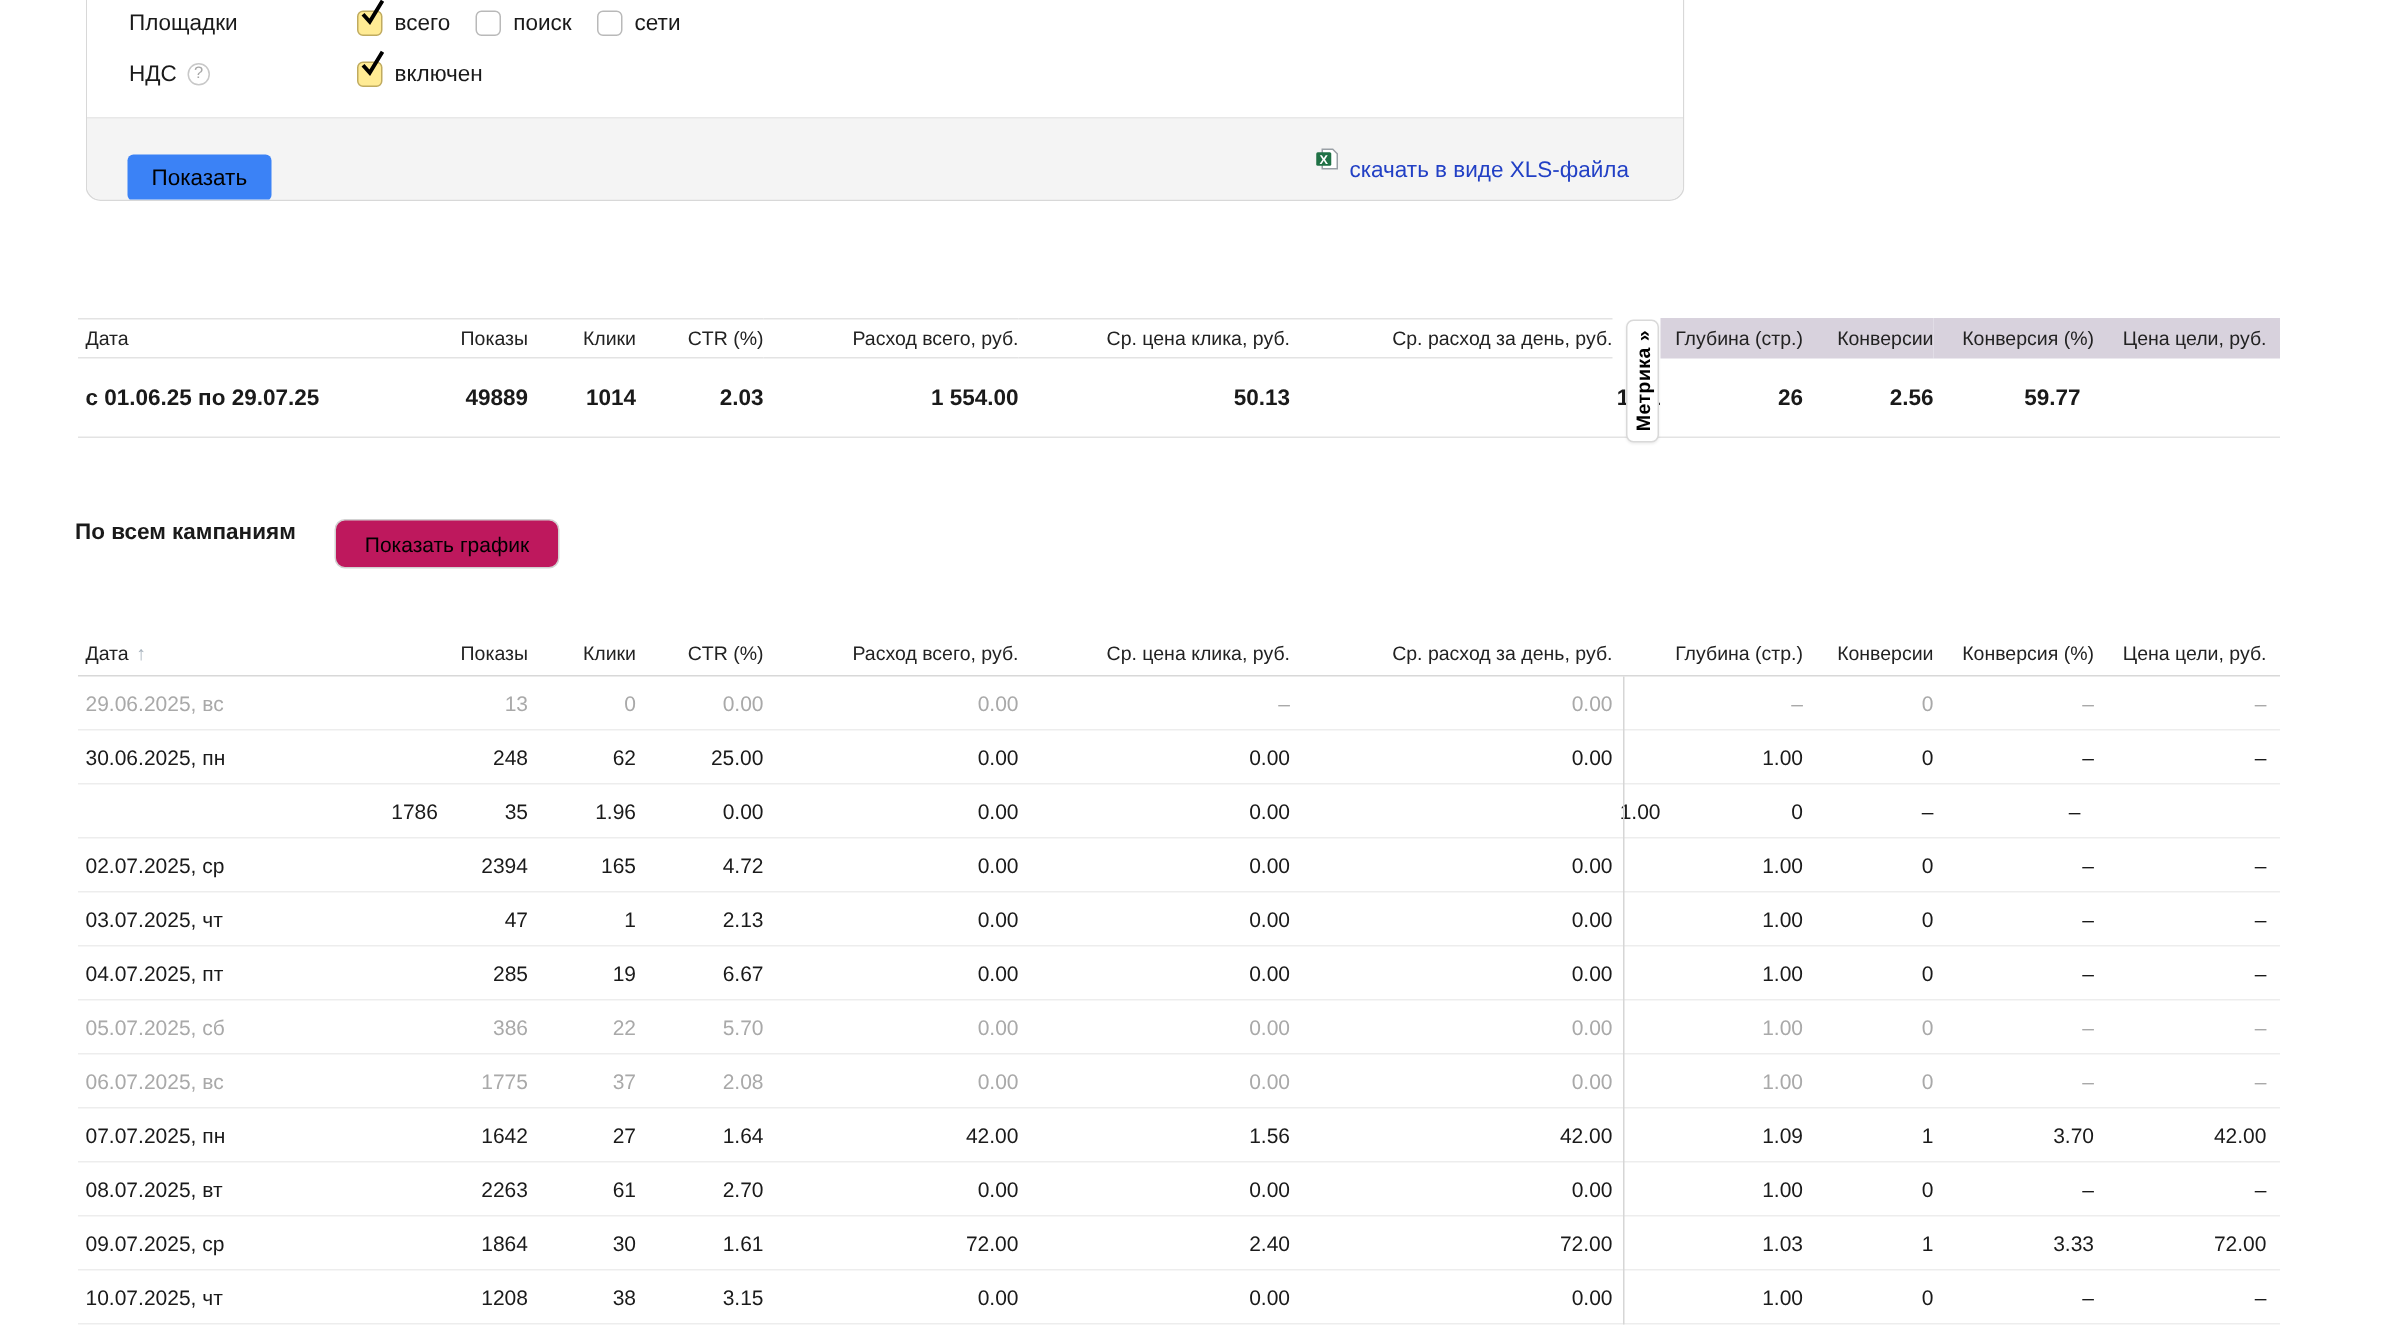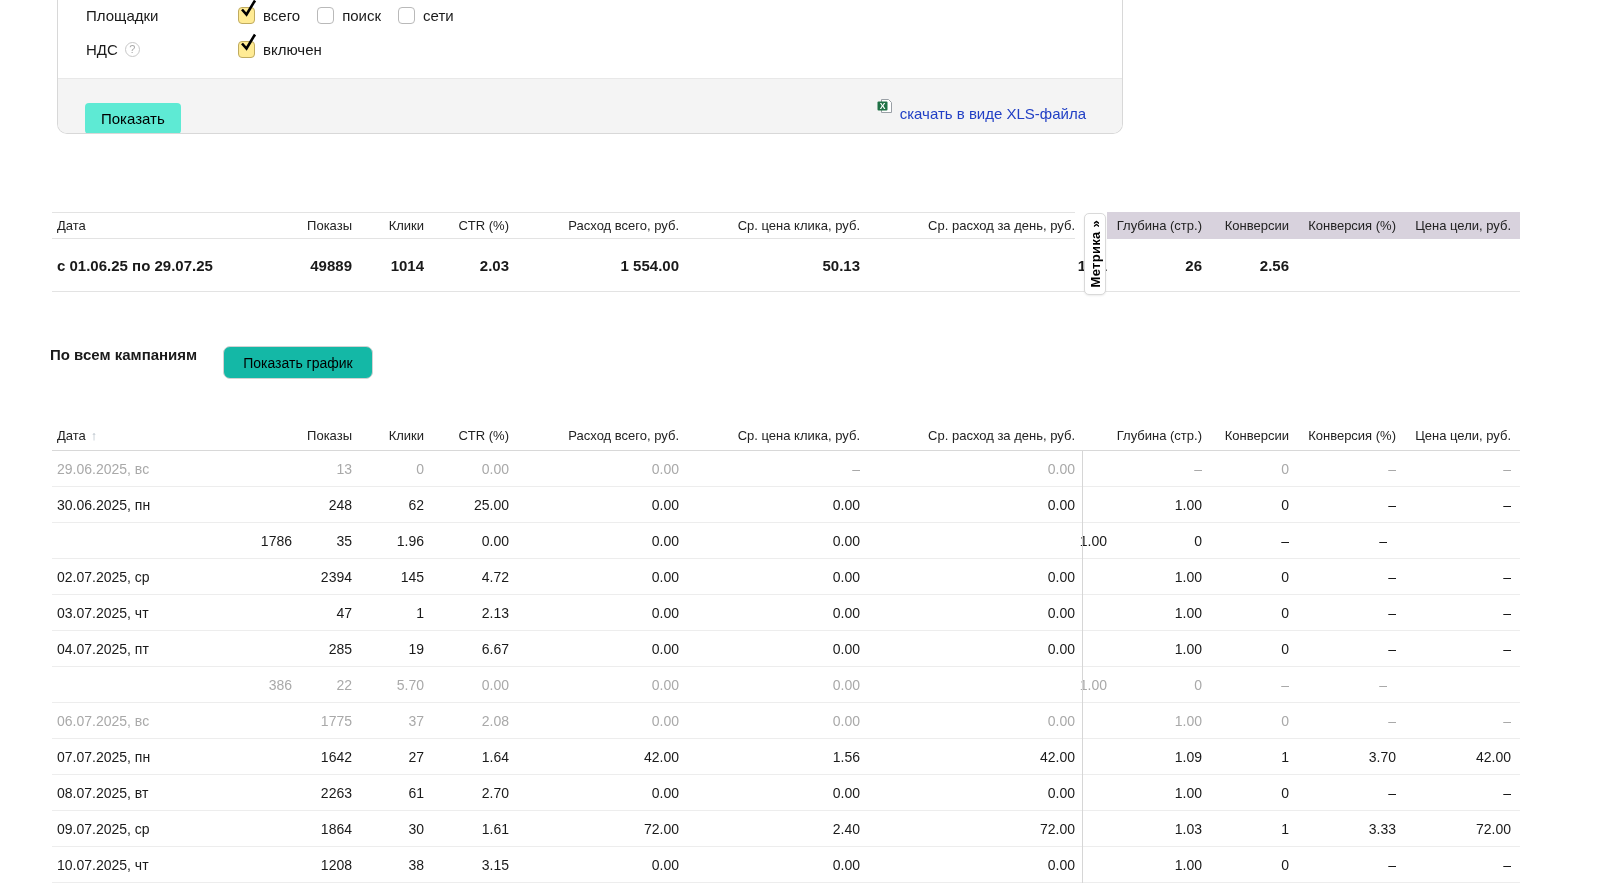--- a/index.html
+++ b/index.html
@@ -32,21 +32,21 @@
     display:inline-flex; align-items:center; justify-content:center;
     width:15px; height:15px; margin-left:7px; border:1px solid #c8c8c8;
     border-radius:50%; color:#a8a8a8; font-size:11px; line-height:1; cursor:help;
   }
   .filter-footer {
     height:55px; background:#f4f4f4; border-top:1px solid #e8e8e8;
     display:flex; align-items:center; justify-content:space-between;
     padding:0 36px 0 27px;
   }
   .show-btn {
-    background:#5eead4; border:none; border-radius:4px; height:31px;
+    background:#3b82f6; border:none; border-radius:4px; height:31px;
     padding:0 16px; font-size:15px; font-family:inherit; color:#000; cursor:pointer;margin-top:24px;
   }
   .xls-link { display:flex; align-items:center; gap:7px; cursor:pointer; }
   .xls-link span { font-size:15px; color:#2240c5;margin-top:15px; }
 
   
   .tbl { position:absolute; left:52px; width:1468px; }
   .trow {
     display:grid;
     grid-template-columns:240px 60px 72px 85px 170px 181px 215px 32px 95px 87px 107px 124px;
@@ -75,21 +75,21 @@
     font-size:13px; font-weight:bold; color:#000; letter-spacing:.3px;
   }
 
   
   .campaigns-row {
     position:absolute; left:50px; top:346px; height:33px;
     display:flex; align-items:flex-start; gap:26px;
   }
   .campaigns-title { font-size:15px; font-weight:bold; }
   .chart-btn {
-    background:#14b8a6; border:1px solid #d2d2d2; border-radius:7px; height:33px;
+    background:#be185d; border:1px solid #d2d2d2; border-radius:7px; height:33px;
     padding:0 19px; font-size:14px; font-family:inherit; color:#000; cursor:pointer;
   }
 
   
   .daily-tbl { top:420px; }
   .dhead { height:31px; border-bottom:1px solid #d8d8d8; font-size:13px; color:#222; }
   .sort-arrow { color:#a9b4be; margin-left:5px; font-size:13px; }
   .drow { height:36px; border-bottom:1px solid #ededed; font-size:14px; }
   .drow.muted { color:#a9a9a9; }
   .metrika-divider {
@@ -173,20 +173,21 @@
       <div class="cell date">с 01.06.25 по 29.07.25</div>
       <div class="cell">49889</div>
       <div class="cell">1014</div>
       <div class="cell">2.03</div>
       <div class="cell">1 554.00</div>
       <div class="cell">50.13</div>
       <div class="cell"></div>
       <div class="cell">1.01</div>
       <div class="cell">26</div>
       <div class="cell">2.56</div>
+      <div class="cell last">59.77</div>
     </div>
   <div class="metrika-tab">
     <span>Метрика »</span>
   </div>
 </div>
 
 <div class="campaigns-row">
   <span class="campaigns-title">По всем кампаниям</span>
   <button class="chart-btn">Показать график</button>
 </div>
@@ -247,21 +248,21 @@
         <div class="cell">0.00</div>
         <div class="cell"></div>
         <div class="cell">1.00</div>
         <div class="cell">0</div>
         <div class="cell">–</div>
         <div class="cell last">–</div>
       </div>
       <div class="trow drow">
         <div class="cell date">02.07.2025, ср</div>
         <div class="cell">2394</div>
-        <div class="cell">145</div>
+        <div class="cell">165</div>
         <div class="cell">4.72</div>
         <div class="cell">0.00</div>
         <div class="cell">0.00</div>
         <div class="cell">0.00</div>
         <div class="cell"></div>
         <div class="cell">1.00</div>
         <div class="cell">0</div>
         <div class="cell">–</div>
         <div class="cell last">–</div>
       </div>
@@ -287,20 +288,21 @@
         <div class="cell">0.00</div>
         <div class="cell">0.00</div>
         <div class="cell">0.00</div>
         <div class="cell"></div>
         <div class="cell">1.00</div>
         <div class="cell">0</div>
         <div class="cell">–</div>
         <div class="cell last">–</div>
       </div>
       <div class="trow drow muted">
+        <div class="cell date">05.07.2025, сб</div>
         <div class="cell">386</div>
         <div class="cell">22</div>
         <div class="cell">5.70</div>
         <div class="cell">0.00</div>
         <div class="cell">0.00</div>
         <div class="cell">0.00</div>
         <div class="cell"></div>
         <div class="cell">1.00</div>
         <div class="cell">0</div>
         <div class="cell">–</div>

